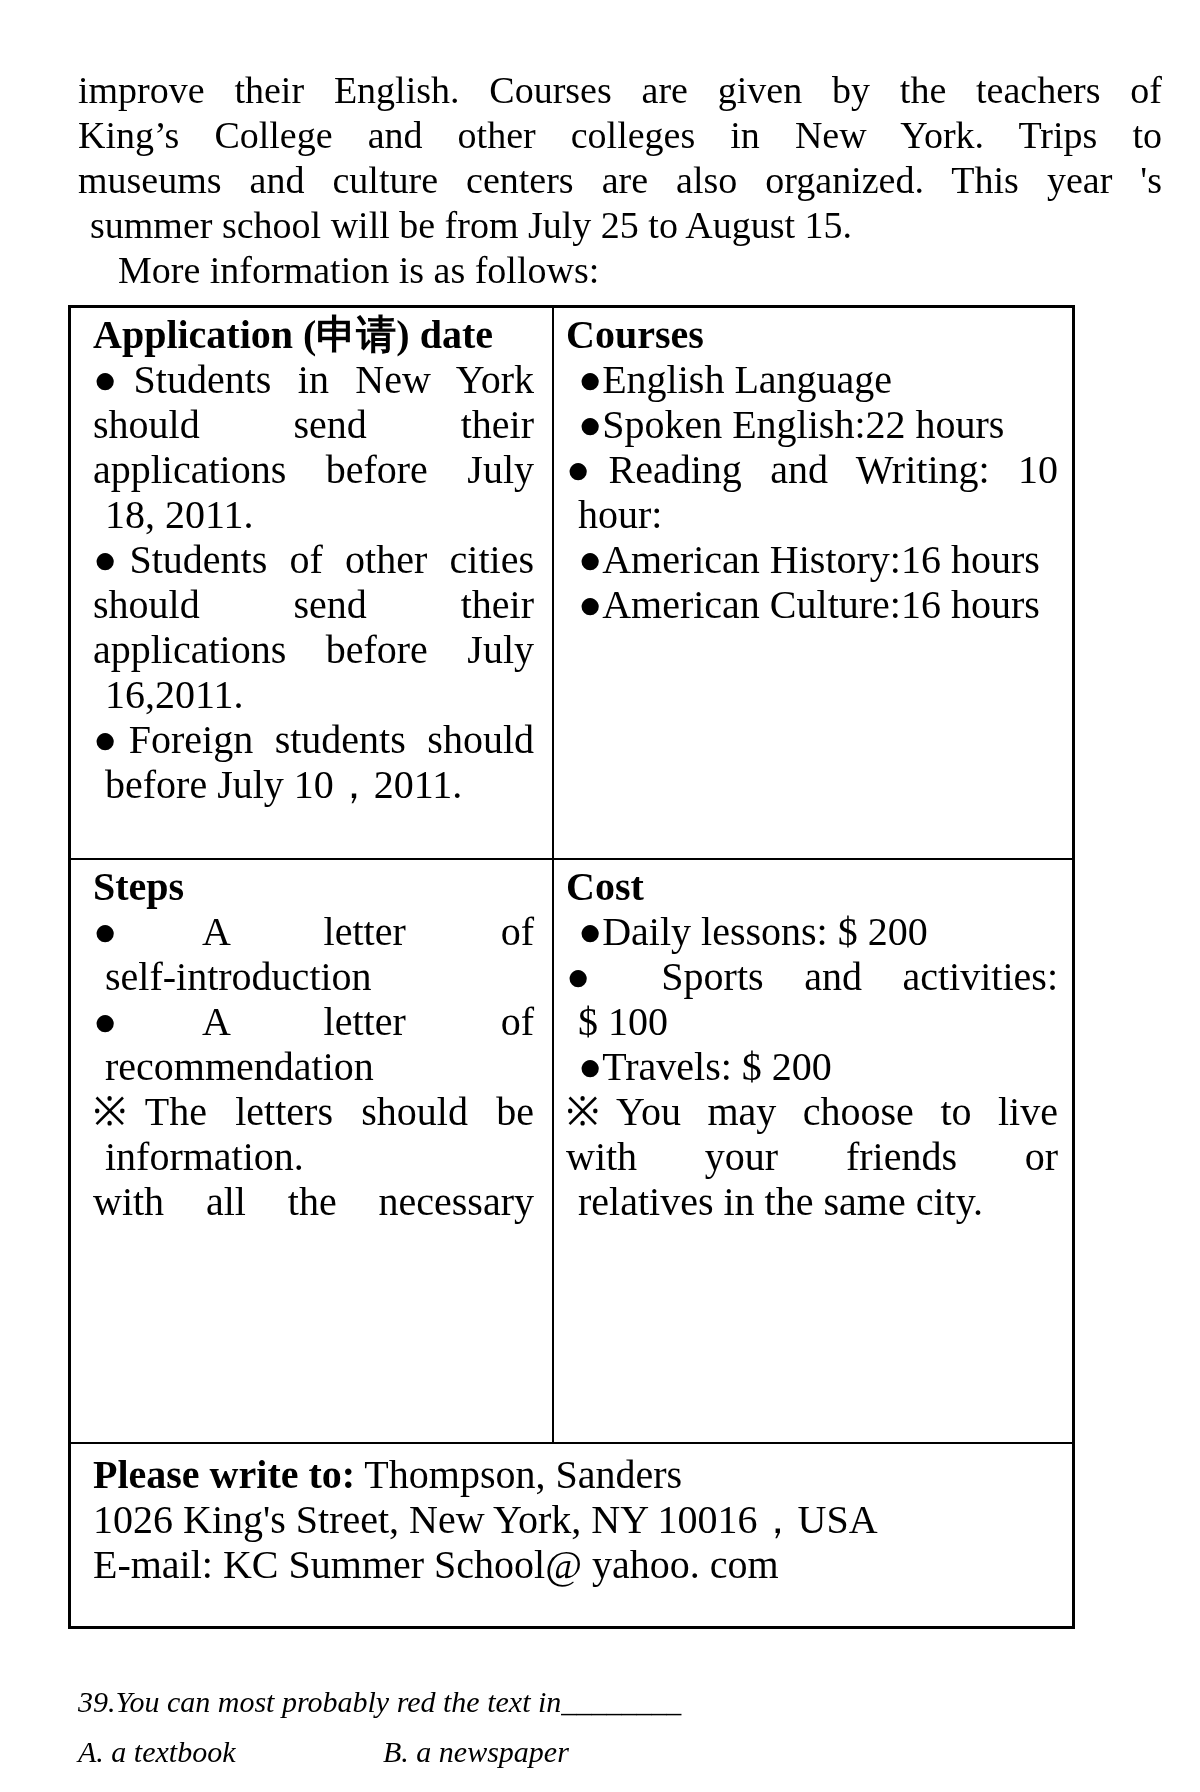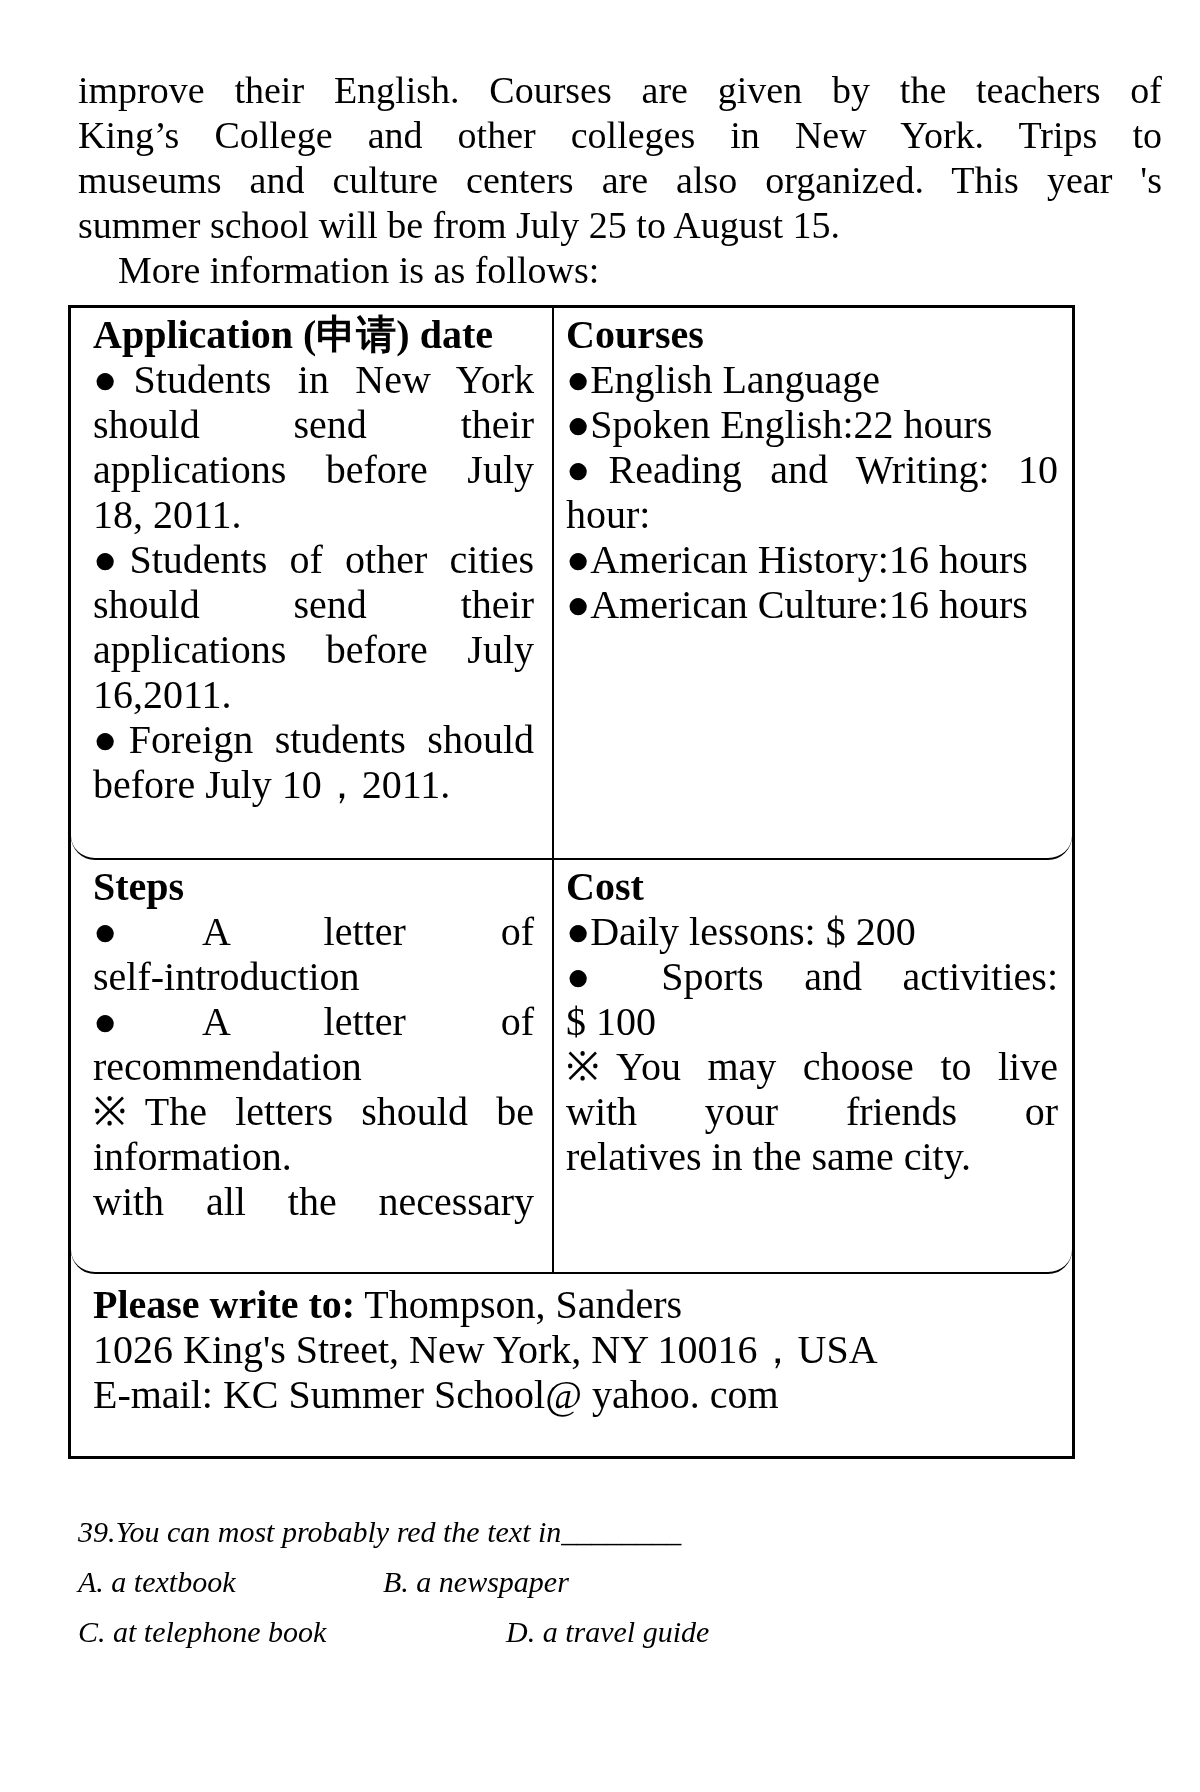--- a/index.html
+++ b/index.html
@@ -29,41 +29,41 @@
   }
   .info-table {
     box-sizing: border-box;
     margin-left: 68px;
     margin-top: 12px;
     width: 1007px;
     border: 3px solid #000;
     font-size: 40px;
     line-height: 45px;
   }
-  .trow { display: flex; box-sizing: border-box; border-radius: 24px; }
+  .trow { display: flex; box-sizing: border-box; }
   .trow1 { height: 552px; border-bottom: 2px solid #000; }
-  .trow2 { height: 414px; border-bottom: 2px solid #000; }
+  .trow2 { height: 584px; border-bottom: 2px solid #000; }
   .trow3 { height: 182px; }
   .cell { box-sizing: border-box; overflow: hidden; }
   .cell-l {
     width: 483px;
     border-right: 2px solid #000;
     padding: 4px 18px 0 22px;
   }
   .cell-r {
     flex: 1;
     padding: 4px 14px 0 12px;
   }
   .cell-footer {
     width: 100%;
     padding: 8px 14px 0 22px;
   }
   .cell-title { font-weight: bold; }
   .pline { text-align: justify; text-align-last: justify; }
-  .pline.plast { text-align-last: left; }
+  .pline.plast { text-align-last: left; margin-left: 12px; }
   .fline { line-height: 45px; }
   .b { font-weight: bold; }
   .question {
     margin: 48px 36px 0 78px;
     font-size: 30px;
     line-height: 50px;
     font-style: italic;
   }
   .opt-a { display: inline-block; width: 305px; }
   .opt-c { display: inline-block; width: 428px; }
@@ -125,20 +125,21 @@
             <div class="pline plast">information.</div>
             <div class="pline">with all the necessary</div>
           </div>
       </div>
       <div class="cell cell-r">
         <div class="cell-title">Cost</div>
         <div>
             <div class="pline plast">●Daily lessons: $ 200</div>
             <div class="pline">● Sports and activities:</div>
             <div class="pline plast">$ 100</div>
+            <div class="pline plast">●Travels: $ 200</div>
             <div class="pline">※You may choose to live</div>
             <div class="pline">with your friends or</div>
             <div class="pline plast">relatives in the same city.</div>
           </div>
       </div>
     </div>
 
     <div class="trow trow3">
       <div class="cell cell-footer">
         <div class="fline">

